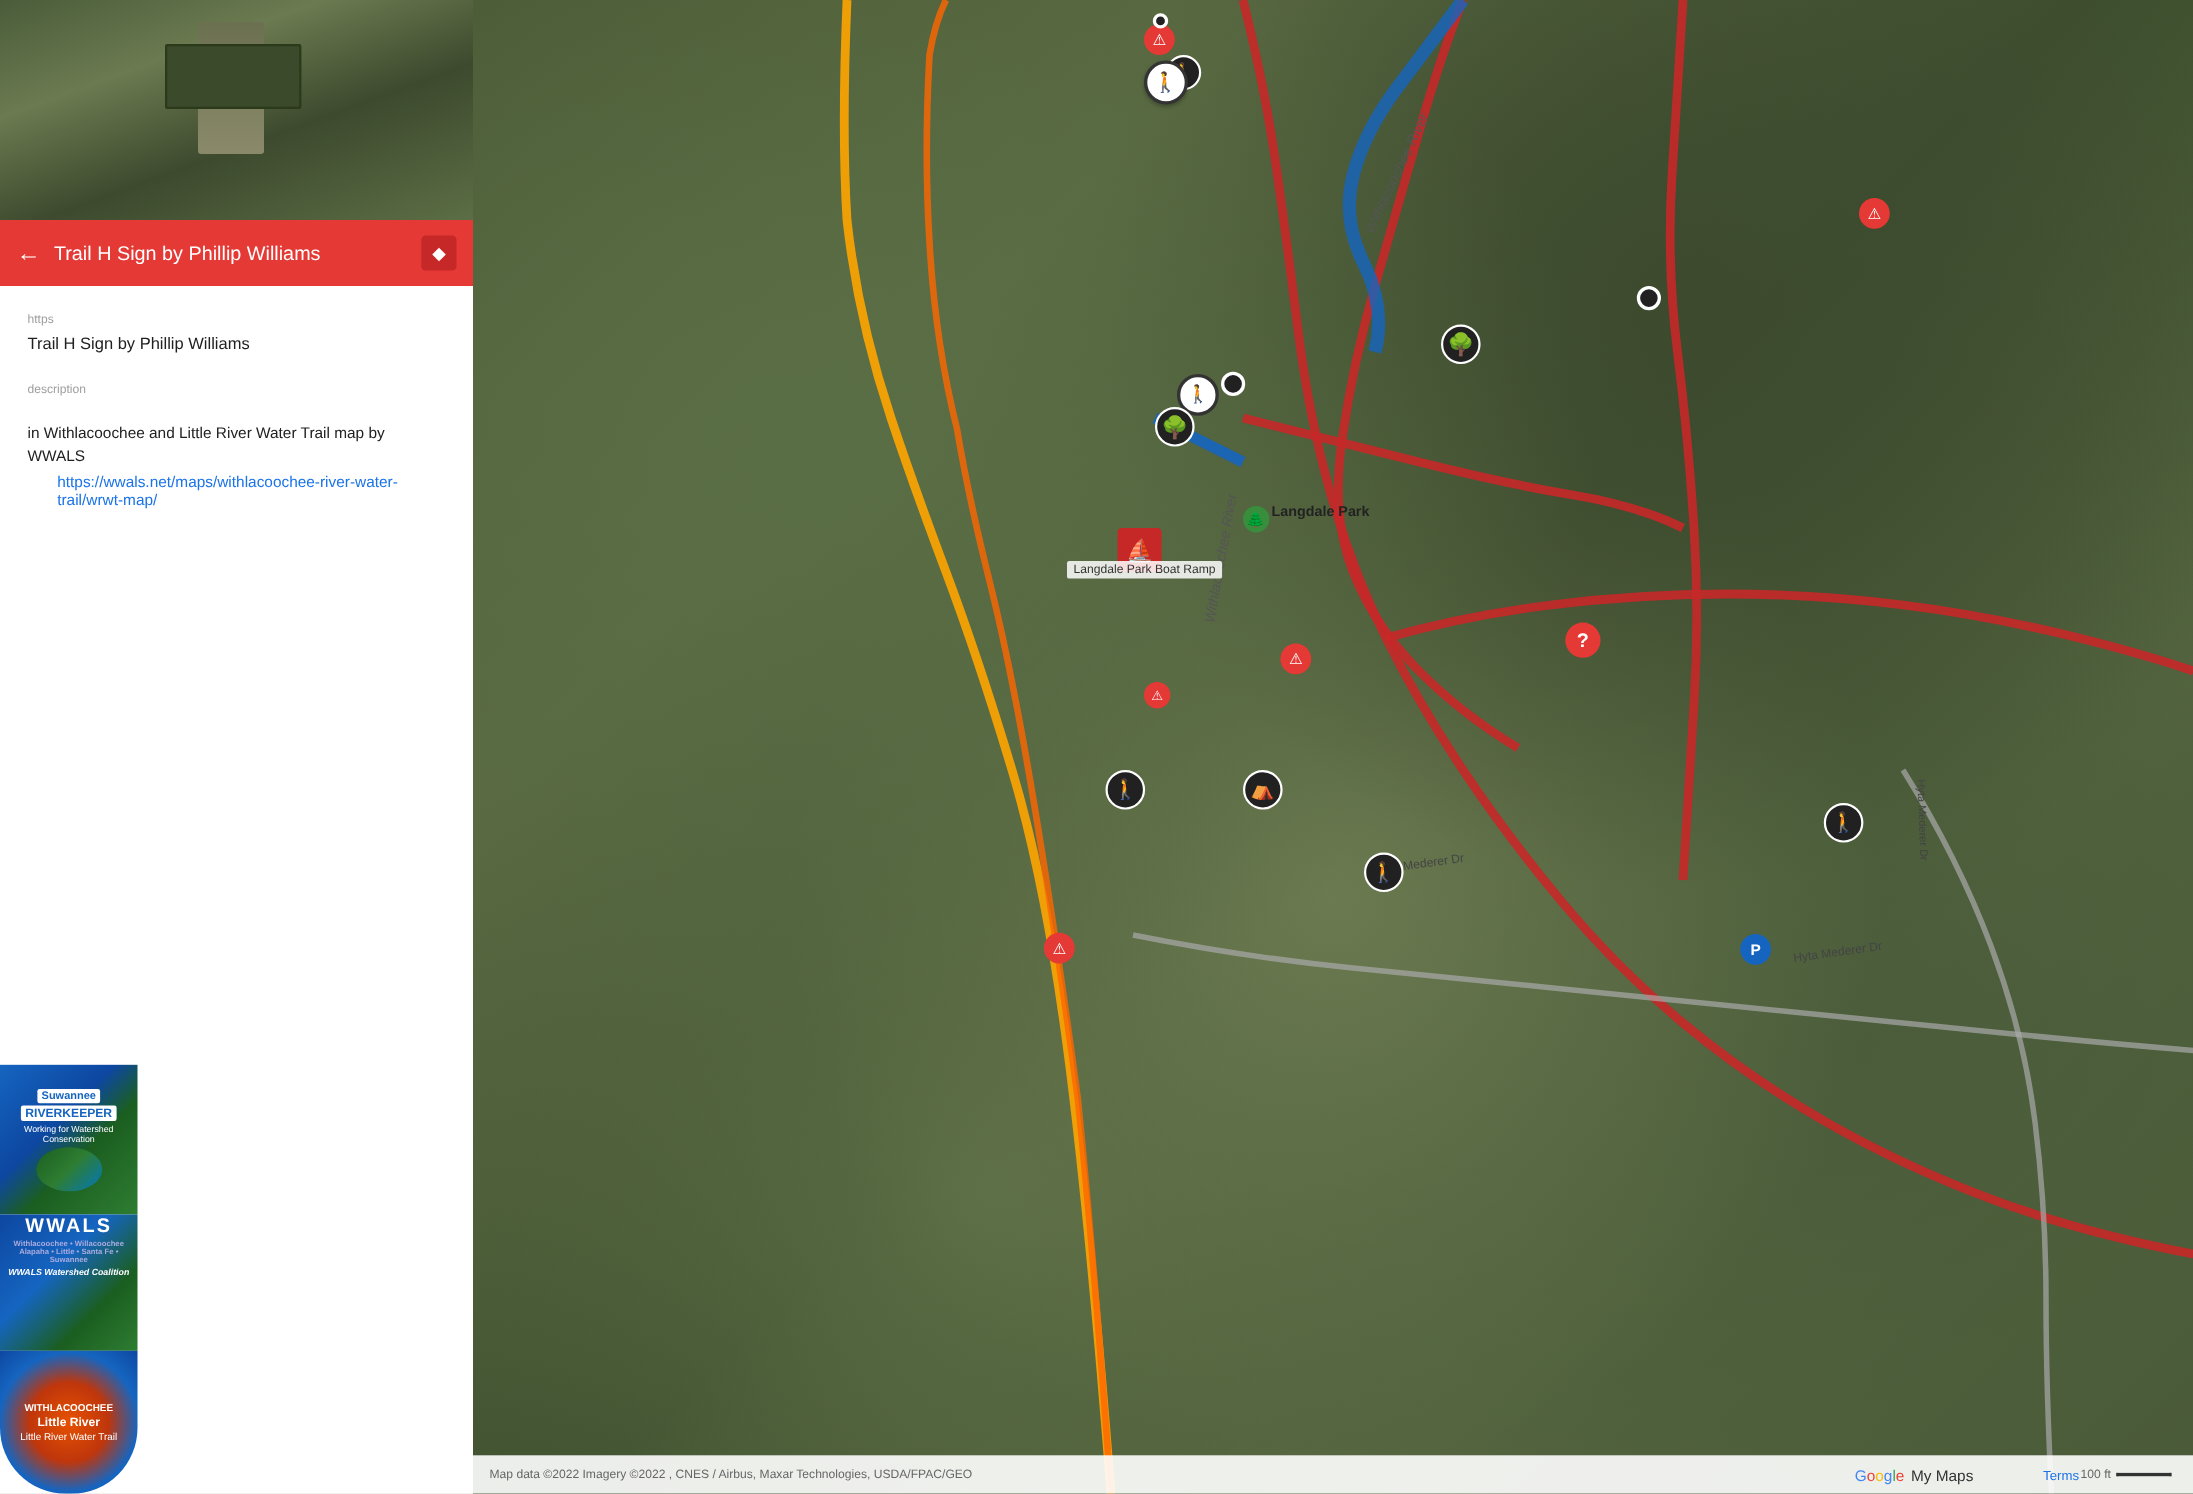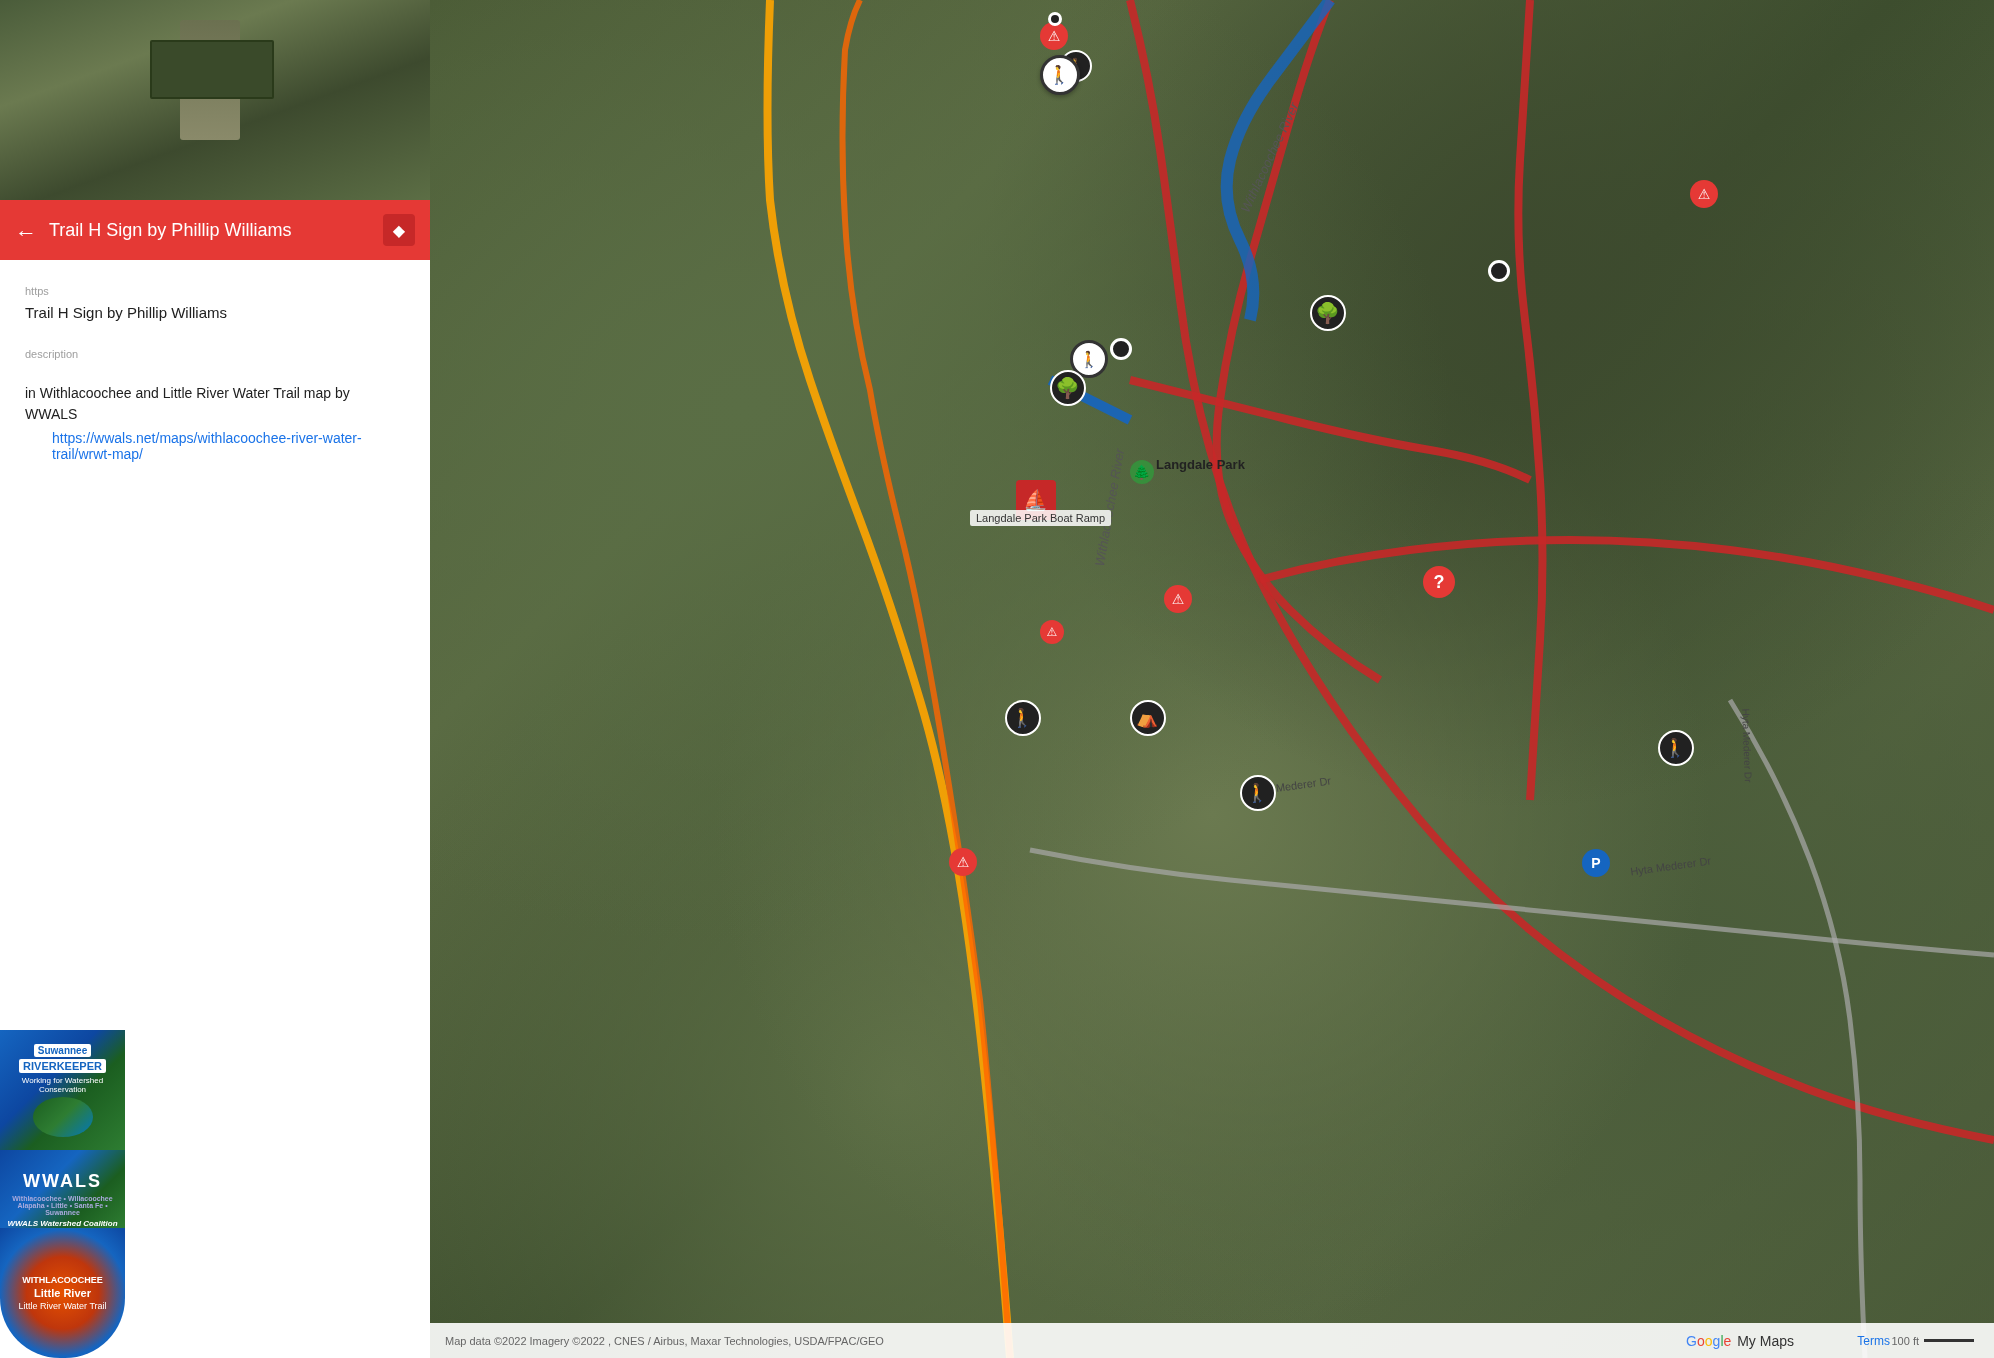--- a/index.html
+++ b/index.html
@@ -150,33 +150,33 @@
       background: linear-gradient(135deg, #1565c0 0%, #0d47a1 40%, #1b5e20 60%, #2e7d32 100%);
       display: flex;
       flex-direction: column;
       align-items: center;
       justify-content: center;
       color: white;
       font-size: 9px;
       text-align: center;
       padding: 5px;
       width: 125px;
-      height: 120px;
+      height: 136px;
     }
     .logo-wwals {
       background: linear-gradient(135deg, #0d47a1 0%, #1565c0 50%, #1b5e20 100%);
       display: flex;
       align-items: center;
-      justify-content: flex-end;
+      justify-content: flex-start;
       color: white;
       font-size: 10px;
       font-weight: bold;
       text-align: center;
       width: 125px;
-      height: 78px;
+      height: 124px;
     }
     .logo-water-trail {
       background: radial-gradient(circle, #e65100 0%, #bf360c 40%, #1565c0 70%, #0d47a1 100%);
       display: flex;
       align-items: center;
       justify-content: center;
       color: white;
       font-size: 9px;
       text-align: center;
       width: 125px;

